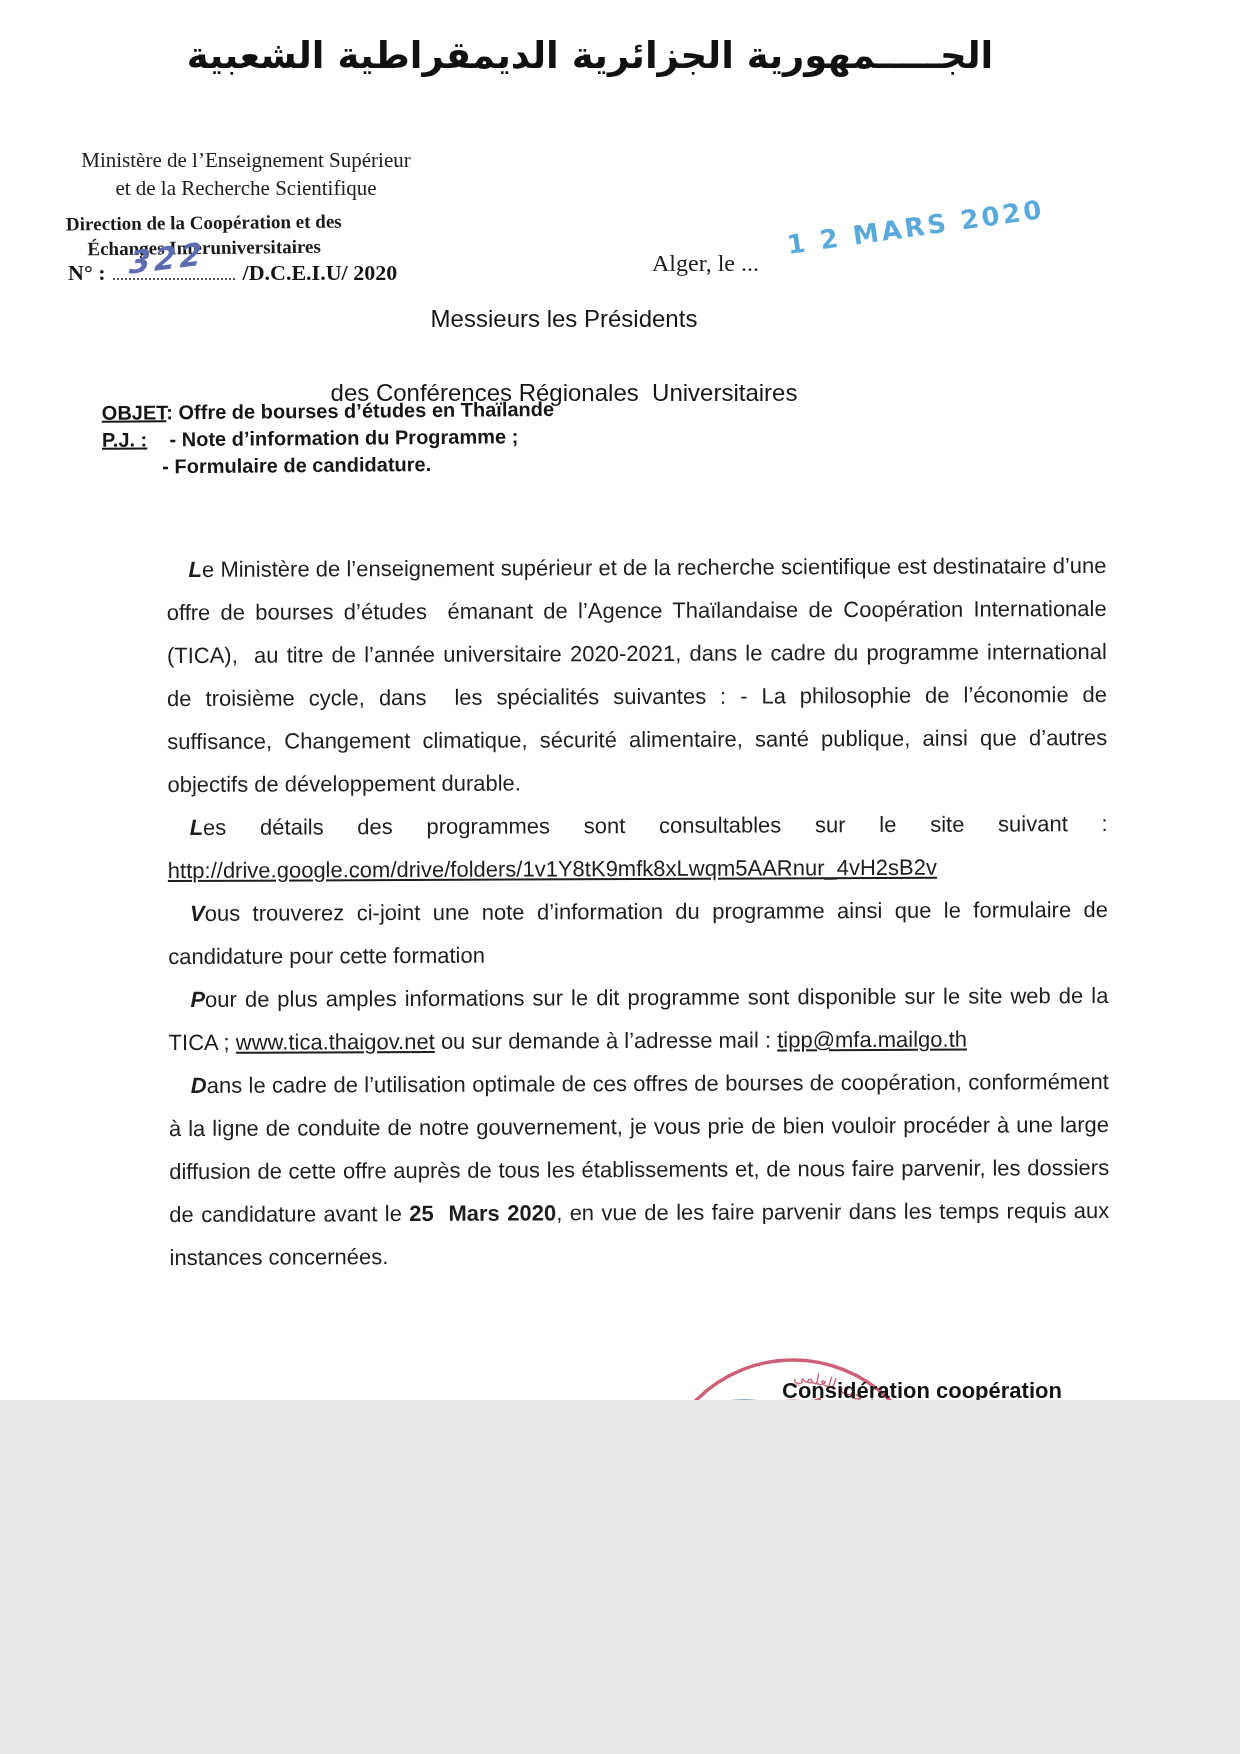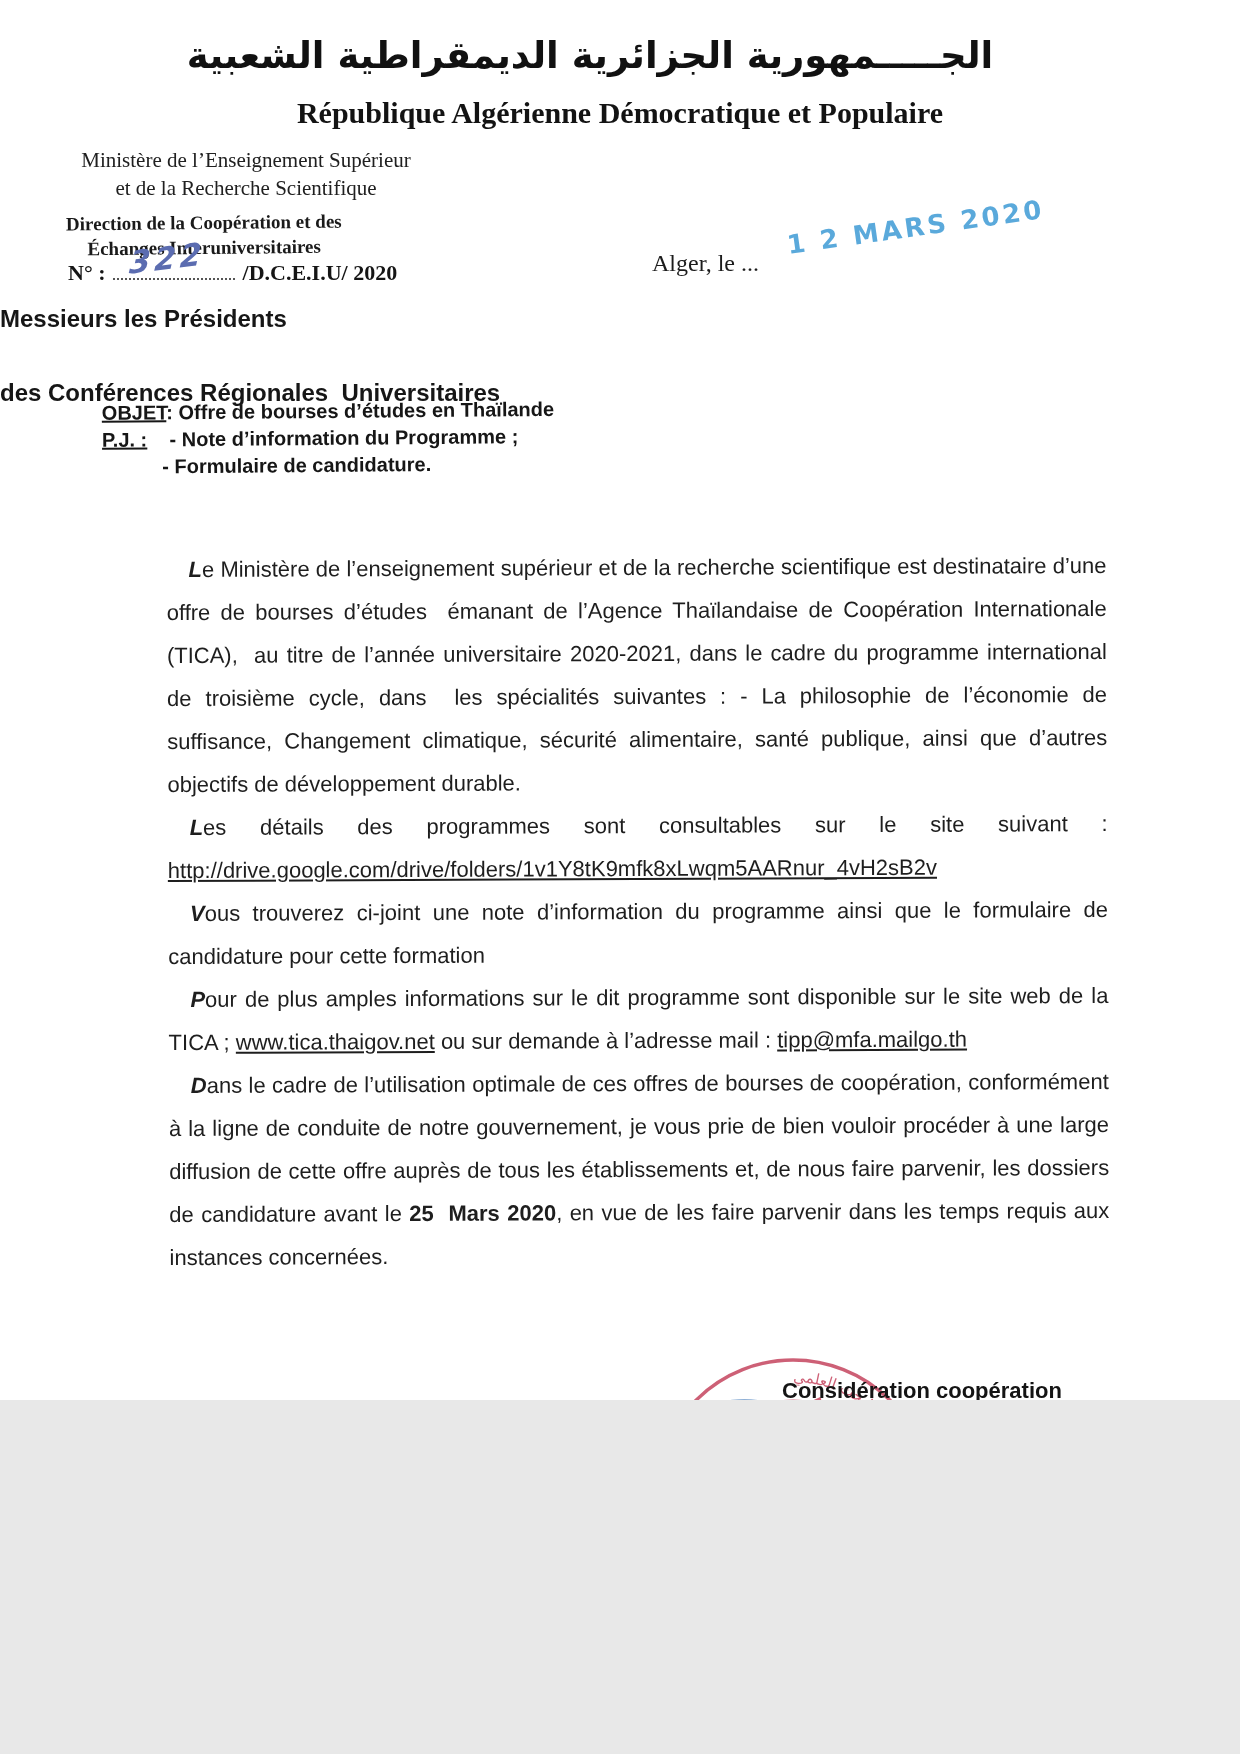--- a/index.html
+++ b/index.html
@@ -47,22 +47,22 @@
     font-family:Liberation Serif, serif; font-size:24px; color:#1c1c1c;
   }
   .date-stamp {
     position:absolute; top:212px; left:786px;
     font-family:"DejaVu Sans", sans-serif; font-weight:bold; font-size:26px;
     color:#3e9bd5; letter-spacing:3px; transform:rotate(-8deg); opacity:.85;
     white-space:nowrap;
   }
   
   .addressee {
-    position:absolute; top:302px; left:0; width:1128px; text-align:left;
-    font-weight:bold; font-size:24px; line-height:34px; color:#161616;
+    position:absolute; top:302px; left:0; width:1128px; text-align:center;
+    font-weight:normal; font-size:24px; line-height:34px; color:#161616;
   }
   .addressee .l2 { white-space:pre-wrap;margin-top:40px; }
   
   .object-block {
     position:absolute; top:398px; left:74px; font-weight:bold; font-size:20px;
     line-height:27px; color:#161616; transform:rotate(-0.5deg);
   }
   .u { text-decoration:underline;margin-left:28px; }
   .pj-item2 { margin-left:88px; }
   
@@ -92,21 +92,20 @@
     direction:rtl; text-align:right; transform:rotate(-5deg); opacity:.9;
   }
   .signature-svg { position:absolute; left:330px; top:1390px; z-index:2; }
 </style>
 </head>
 <body>
 
 <div class="page">
 
   <div class="arabic-title">الجـــــمهورية الجزائرية الديمقراطية الشعبية</div>
-  <div class="republic">République Algérienne Démocratique et Populaire</div>
 
   <div class="ministry">
     <div>Ministère de l’Enseignement Supérieur</div>
     <div>et de la Recherche Scientifique</div>
   </div>
 
   <div class="direction">
     <div>Direction de la Coopération et des</div>
     <div>Échanges Interuniversitaires</div>
   </div>

